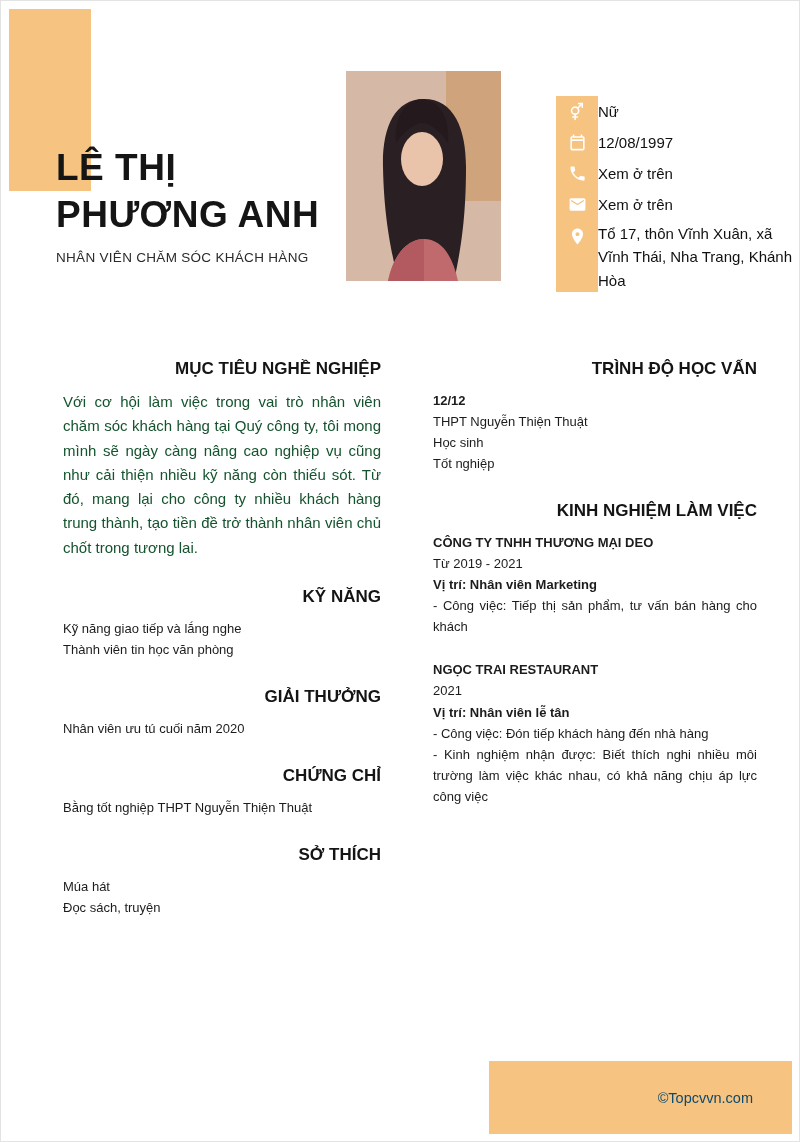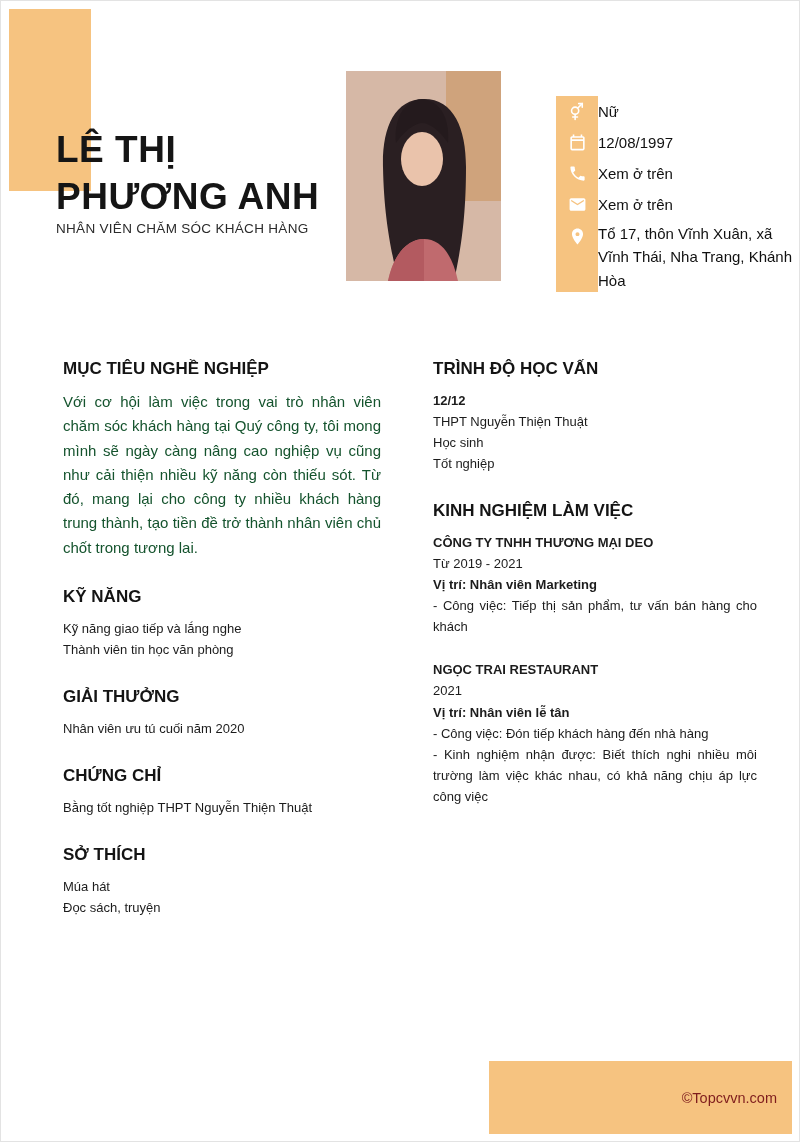--- a/index.html
+++ b/index.html
@@ -12,23 +12,23 @@
   }
   .page {
     position:relative; width:800px; height:1142px;
     background:#fff; border:1px solid #e3e3e3; overflow:hidden;
   }
   .corner-block {
     position:absolute; left:8px; top:8px; width:82px; height:182px;
     background:var(--accent);
   }
   .name-block { position:absolute; left:55px; top:126px; width:300px; }
-  .name { font-size:37px; font-weight:700; line-height:1.27; letter-spacing:.5px; color:#151515; }
+  .name { font-size:37px; font-weight:700; line-height:1.27; letter-spacing:.5px; color:#151515;margin-top:18px; }
   .name span { display:block; }
-  .job-title { margin-top:0; font-size:13.5px; color:#2b2b2b; letter-spacing:.3px; }
+  .job-title { margin-top:11px; font-size:13.5px; color:#2b2b2b; letter-spacing:.3px; }
 
   .photo { position:absolute; left:345px; top:70px; width:155px; height:210px; overflow:hidden; background:#d9bfae; }
   .photo svg { display:block; width:100%; height:100%; }
 
   .contact {
     position:absolute; left:555px; top:95px; width:240px;
     display:grid; grid-template-columns:42px 1fr; 
     grid-template-rows:31px 31px 31px 31px auto;
   }
   .icon-cell { background:var(--accent); display:flex; align-items:center; justify-content:center; }
@@ -36,34 +36,34 @@
   .icon-cell svg { width:19px; height:19px; }
   .text-cell { font-size:15px; display:flex; align-items:center; color:#111; }
   .text-cell.multi { display:block; line-height:1.55; padding-top:2px; }
 
   .main {
     position:absolute; top:358px; left:0; width:100%;
     padding:0 42px 0 62px; display:flex; gap:52px;
   }
   .col-left { flex:0 0 318px; width:318px; }
   .col-right { flex:1; min-width:0; }
-  .section-heading { font-size:17px; font-weight:700; margin:27px 0 11px; color:#141414; }
+  .section-heading { font-size:17px; font-weight:700; margin:27px 0 11px; color:#141414;text-align:right; }
   .col > .section:first-child .section-heading { margin-top:0; }
   .body-text { font-size:15px; line-height:1.62; text-align:justify; color:#14532d; }
   .line { font-size:13px; line-height:1.62; color:#1c1c1c; }
   .italic { }
   .bold { font-weight:700; }
   .job { margin-bottom:22px; }
   .job .line.just { text-align:justify; }
 
   .footer {
     position:absolute; right:7px; bottom:7px; width:303px; height:73px;
     background:var(--accent);
     display:flex; align-items:center; justify-content:flex-end;
-    padding-right:15px; font-size:14.5px; color:#7f1d1d;
+    padding-right:39px; font-size:14.5px; color:#0c4a6e;
   }
 </style>
 </head>
 <body>
 
 <div class="page">
 
   <div class="corner-block"></div>
 
   <div class="name-block">

